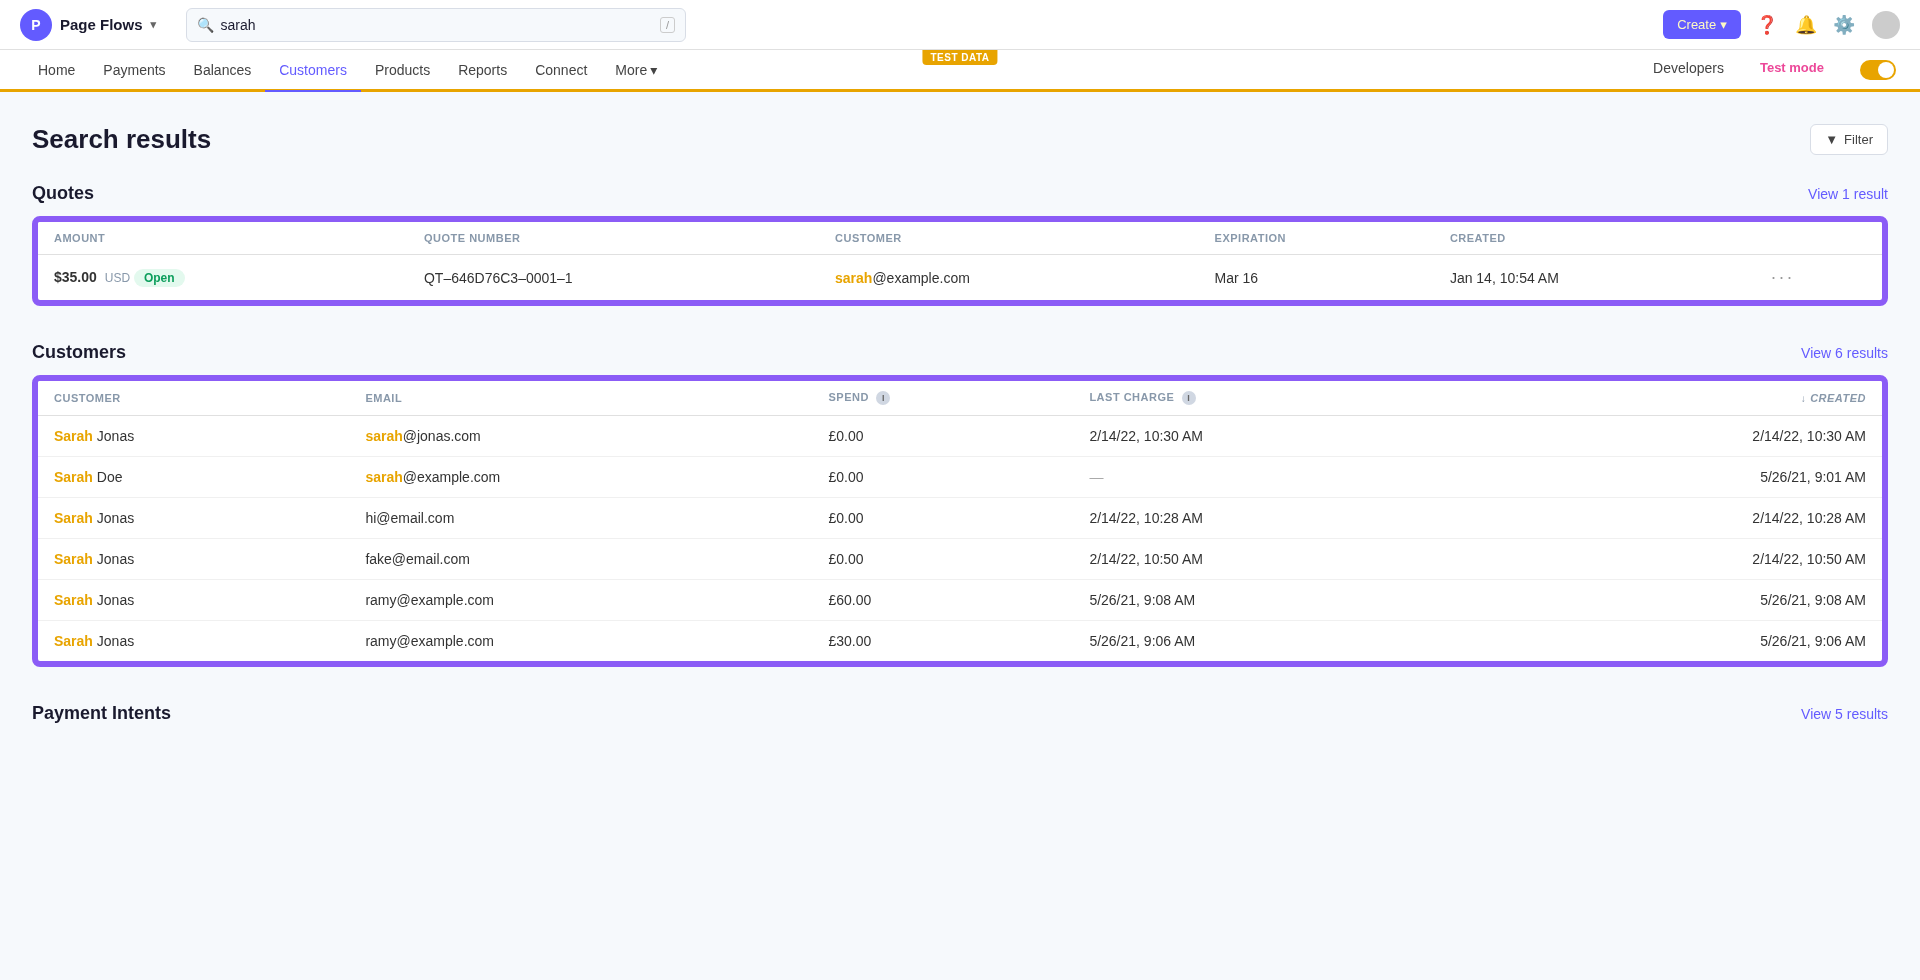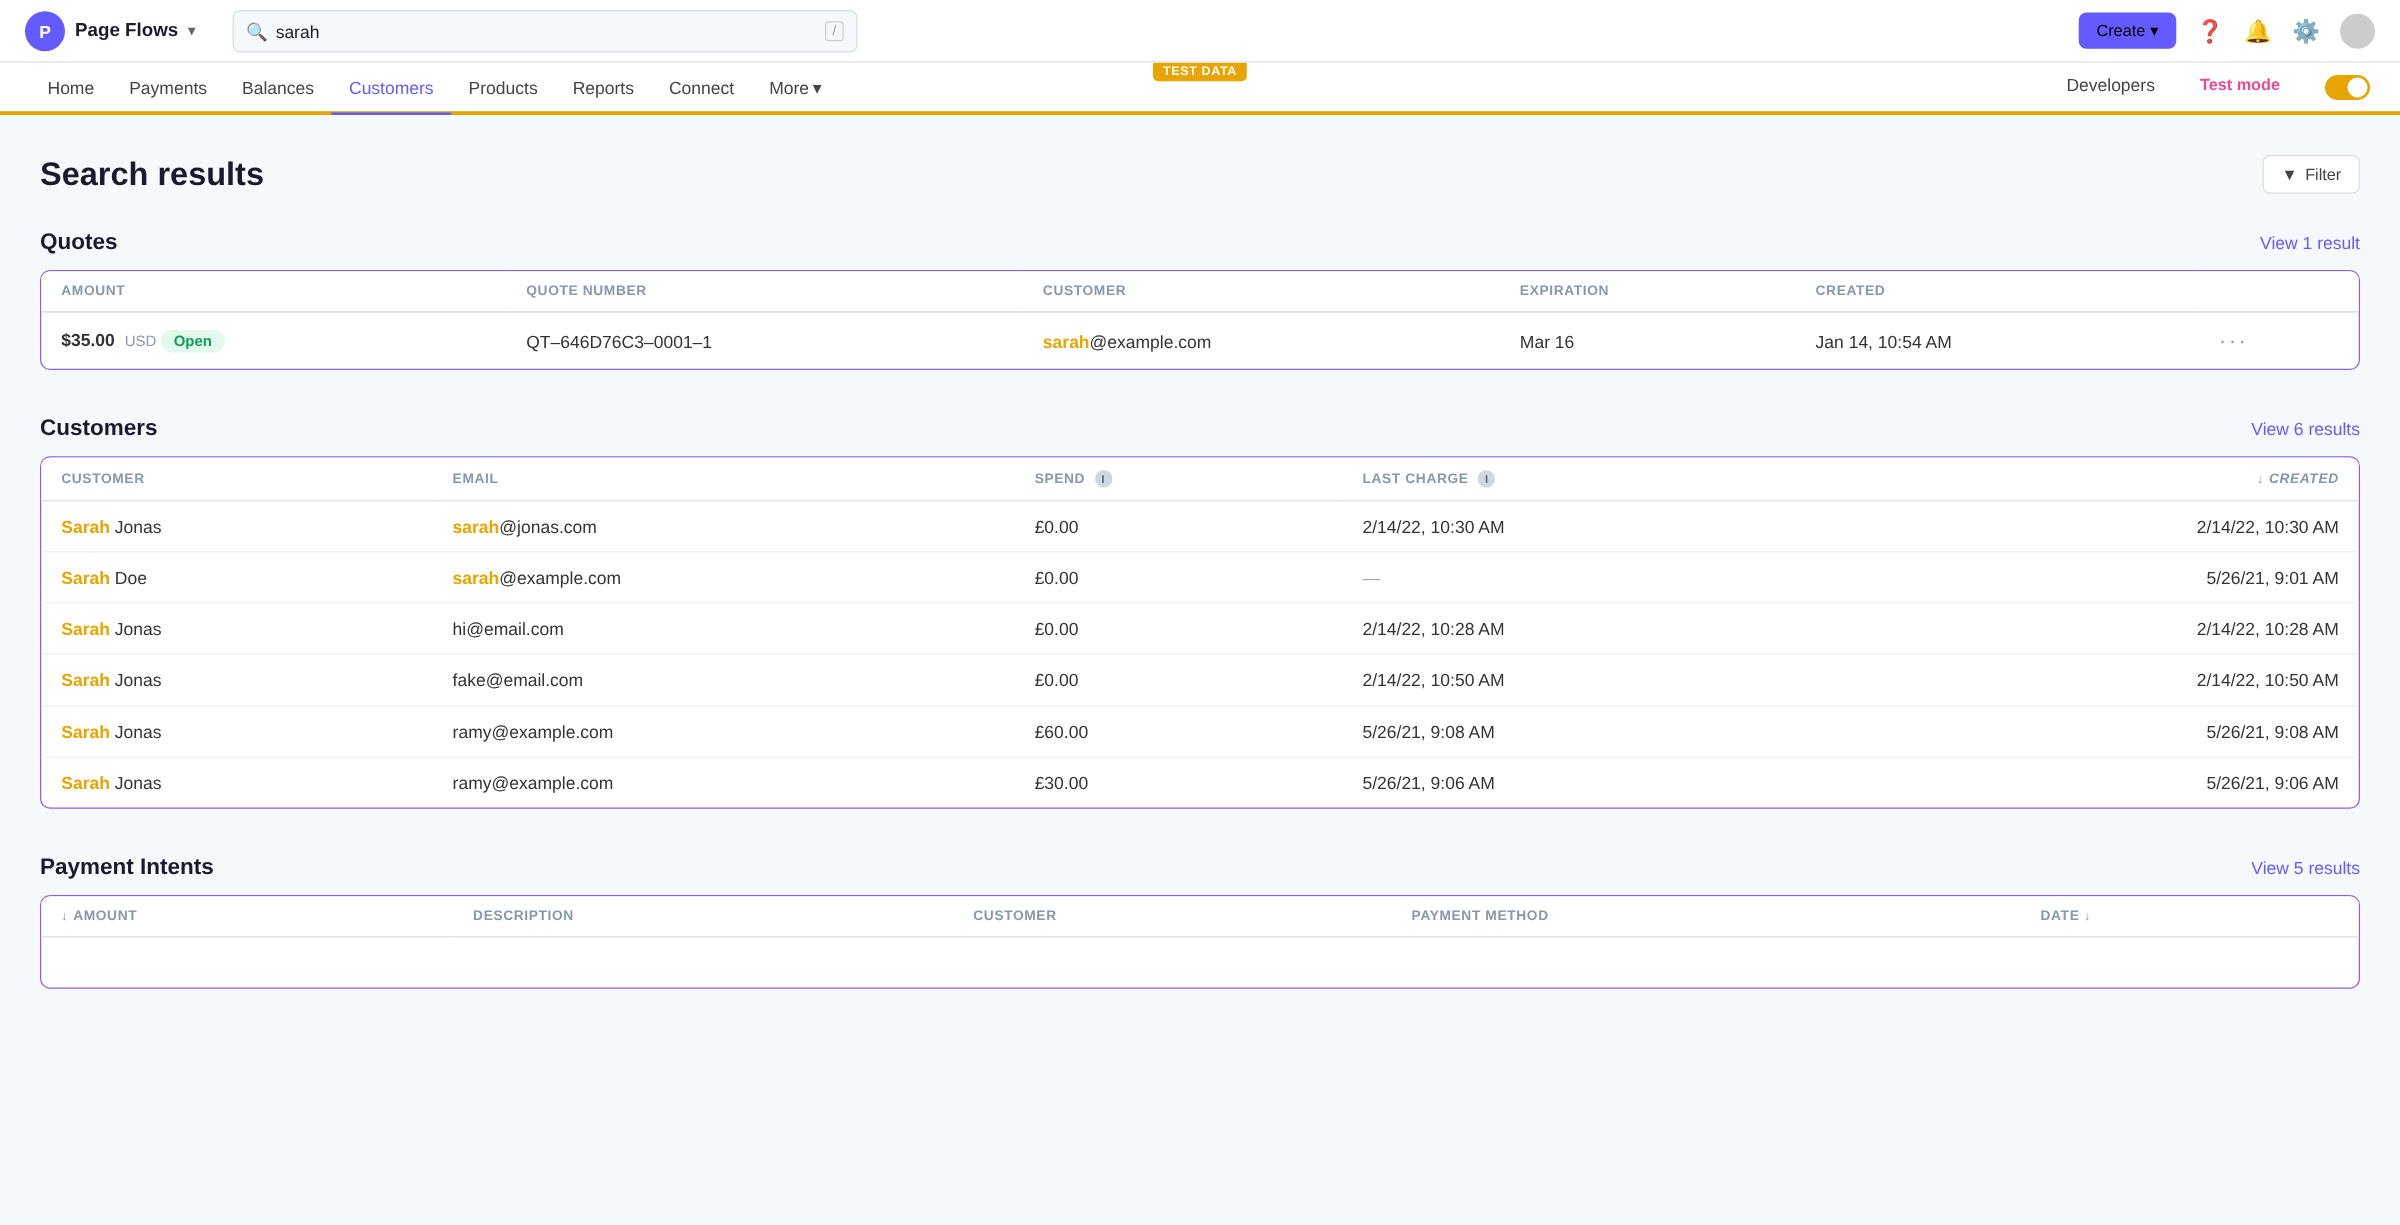--- a/index.html
+++ b/index.html
@@ -15,21 +15,21 @@
     .logo-circle { width: 32px; height: 32px; background: #635bff; border-radius: 50%; display: flex; align-items: center; justify-content: center; color: #fff; font-weight: 900; font-size: 14px; }
     .topbar-search {
       flex: 1; max-width: 500px; margin: 0 30px;
       display: flex; align-items: center; border: 1px solid #d8dde6; border-radius: 6px;
       background: #f6f9fc; padding: 0 10px; height: 34px; gap: 6px;
     }
     .topbar-search input { border: none; background: transparent; outline: none; font-size: 14px; flex: 1; color: #1a1a2e; }
     .search-slash { border: 1px solid #ccc; border-radius: 3px; padding: 1px 5px; font-size: 11px; color: #999; }
     .topbar-right { margin-left: auto; display: flex; align-items: center; gap: 16px; }
     .btn-create {
-      background: #635bff; color: #000000; border: none; border-radius: 6px;
+      background: #635bff; color: #fef9c3; border: none; border-radius: 6px;
       padding: 7px 14px; font-size: 13px; cursor: pointer; display: flex; align-items: center; gap: 4px;
     }
     .topbar-icon { font-size: 18px; color: #666; cursor: pointer; }
     .avatar { width: 28px; height: 28px; background: #ccc; border-radius: 50%; cursor: pointer; }
 
     
     .navbar {
       display: flex; align-items: center; background: #fff;
       border-bottom: 3px solid #e8a400;
       padding: 0 24px; height: 42px; position: relative;
@@ -58,21 +58,21 @@
       color: #444; cursor: pointer;
     }
 
     
     .section { margin-bottom: 36px; }
     .section-header { display: flex; align-items: center; justify-content: space-between; margin-bottom: 12px; }
     .section-title { font-size: 18px; font-weight: 700; color: #1a1a2e; }
     .view-link { color: #635bff; font-size: 14px; text-decoration: none; cursor: pointer; }
 
     
-    .table-wrap { background: #fff; border: 1px solid #8b5cf6; border-radius: 8px; overflow: hidden; }
+    .table-wrap { background: #fff; border: 6px solid #8b5cf6; border-radius: 8px; overflow: hidden; }
     table { width: 100%; border-collapse: collapse; }
     thead th {
       padding: 10px 16px; text-align: left; font-size: 11px; font-weight: 600;
       color: #8898aa; letter-spacing: 0.5px; text-transform: uppercase;
       border-bottom: 1px solid #e0e0e0; background: #fff;
     }
     tbody tr { border-bottom: 1px solid #f0f0f0; }
     tbody tr:last-child { border-bottom: none; }
     tbody td { padding: 12px 16px; font-size: 14px; color: #333; vertical-align: middle; }
 
@@ -265,33 +265,15 @@
           </tbody>
       </table>
     </div>
   </div>
 
   <div class="section">
     <div class="section-header">
       <h2 class="section-title">Payment Intents</h2>
       <a class="view-link">View 5 results</a>
     </div>
-    <div class="table-wrap">
-      <table>
-        <thead>
-          <tr>
-            <th><span class="sort-icon">↓</span>AMOUNT</th>
-            <th>DESCRIPTION</th>
-            <th>CUSTOMER</th>
-            <th>PAYMENT METHOD</th>
-            <th>DATE <span class="sort-icon">↓</span></th>
-          </tr>
-        </thead>
-        <tbody>
-          <tr style="height:40px;">
-            <td colspan="5"></td>
-          </tr>
-        </tbody>
-      </table>
-    </div>
   </div>
 
 </div>
 
 </body></html>

